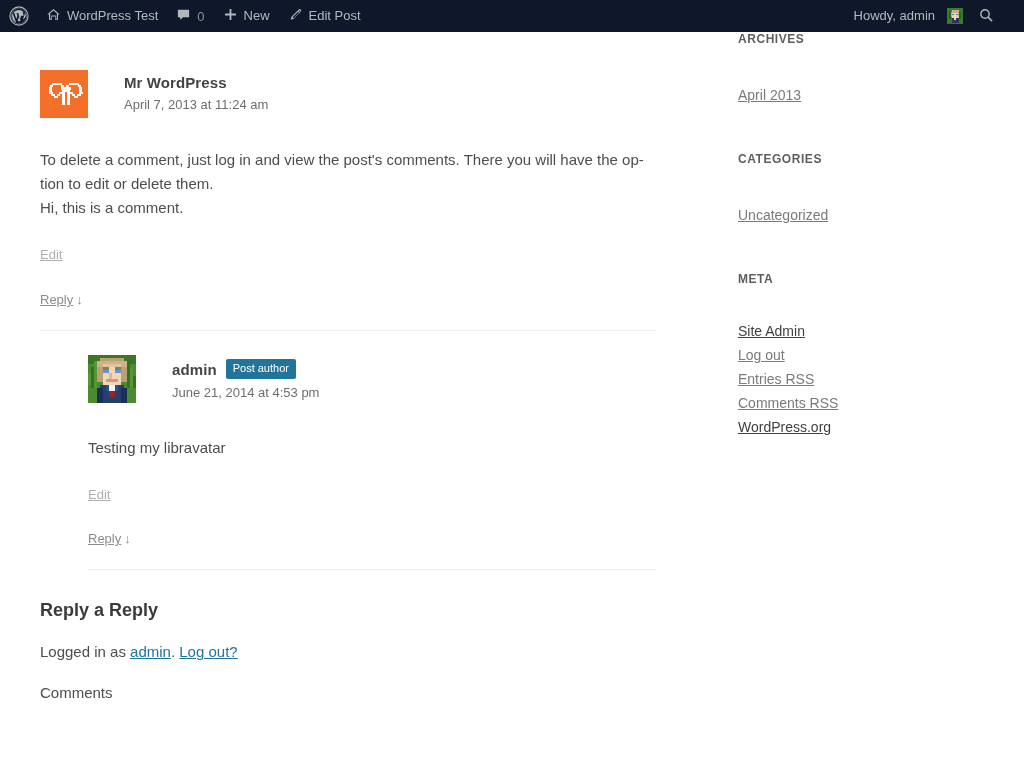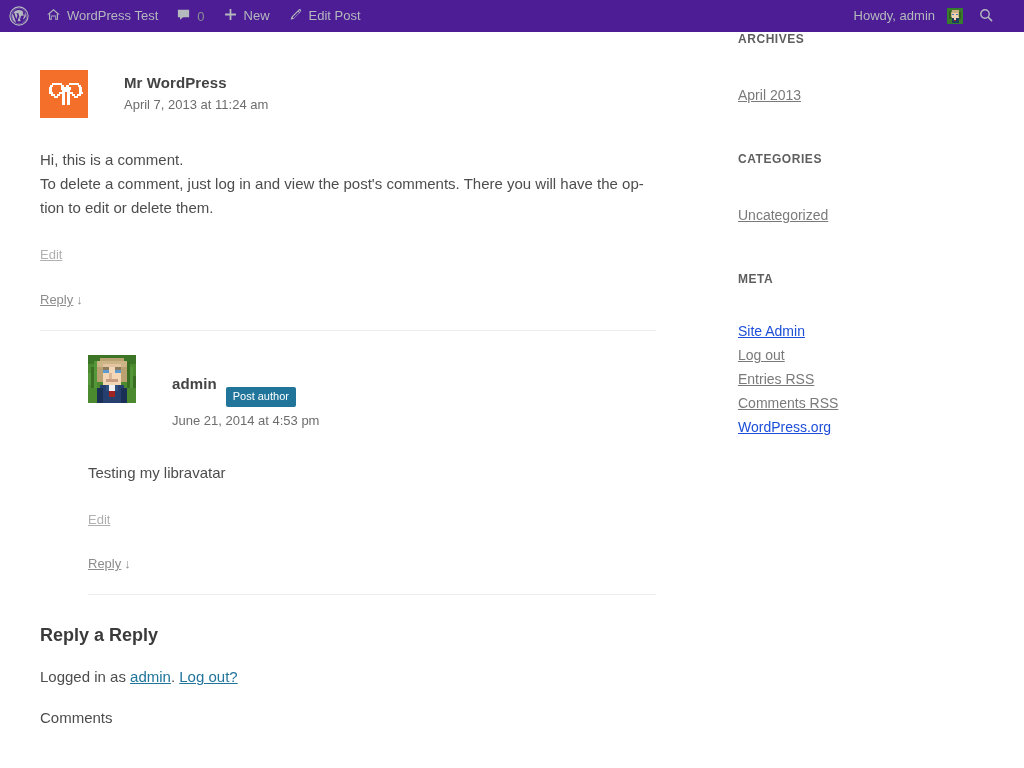--- a/index.html
+++ b/index.html
@@ -10,21 +10,21 @@
     overflow: hidden;
     background: #ffffff;
     font-family: "Liberation Sans", sans-serif;
     -webkit-font-smoothing: antialiased;
   }
 
   
   #adminbar {
     position: absolute; top: 0; left: 0;
     width: 1024px; height: 32px;
-    background: #4c1d95;
+    background: #0f172a;
     color: #b4b9be;
     font-size: 13px;
     display: flex;
     align-items: center;
   }
   .ab-left { display: flex; align-items: center; height: 32px; }
   .ab-right {
     margin-left: auto; display: flex; align-items: center;
     height: 32px; padding-right: 20px;
   }
@@ -87,21 +87,20 @@
     font-size: 15px; font-weight: bold; color: #444;
     letter-spacing: .1px;
   }
   .badge {
     display: inline-block;
     background: #21759b; color: #fff;
     font-size: 11px; line-height: 1;
     padding: 4px 7px 5px;
     border-radius: 2px;
     font-weight: normal;
-    margin-top: 28px;
   }
   .comment-date {
     margin-top: 6px; font-size: 13px; color: #6d6d6d;
   }
   .comment-body {
     font-size: 15px; line-height: 24px; color: #4d4d4d;
   }
   .comment-body p { margin: 0; }
   .link-edit {
     display: inline-block;
@@ -153,21 +152,21 @@
   
   .widget { margin-bottom: 0; }
   .widget-title {
     font-size: 12px; font-weight: bold; color: #5e5e5e;
     letter-spacing: .55px;
     margin: 0;
   }
   .widget ul { list-style: none; margin: 0; padding: 0; }
   .widget li { margin: 0; }
   .widget li a {
-    font-size: 14px; color: #1d4ed8;
+    font-size: 14px; color: #404040;
     text-decoration: underline;
     line-height: 24px;
     display: inline-block;
   }
   .widget li a.strong { color: #7a7a7a; }
 
   #w-archives { position: absolute; top: 0px; left: 0; }
   #w-archives .widget-title { margin-top: 0; }
   #w-archives ul { margin-top: 37px; }
 
@@ -281,22 +280,22 @@
         </div>
         <div class="author-meta">
           <div class="author-line">
             <span class="author-name">Mr WordPress</span>
           </div>
           <div class="comment-date">April 7, 2013 at 11:24 am</div>
         </div>
       </div>
 
       <div class="comment-body">
+        <p>To delete a comment, just log in and view the post's comments. There you will have the op-tion to edit or delete them.</p>
         <p>Hi, this is a comment.</p>
-        <p>To delete a comment, just log in and view the post's comments. There you will have the op-tion to edit or delete them.</p>
       </div>
 
       <div class="edit-wrap">
         <a class="link-edit" href="#">Edit</a>
       </div>
 
       <div class="reply-row">
         <a class="link-reply" href="#">Reply</a><span class="reply-arrow">↓</span>
       </div>
 

